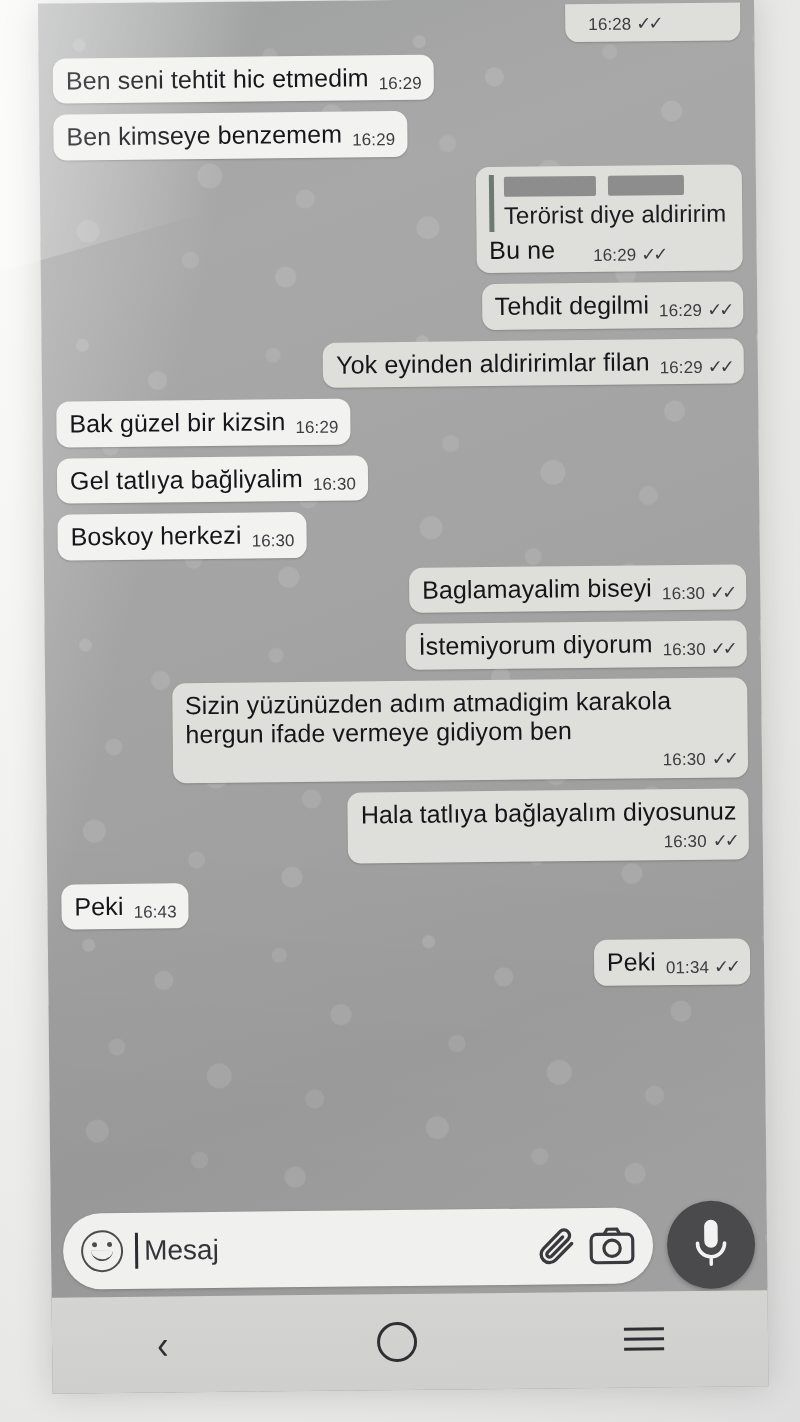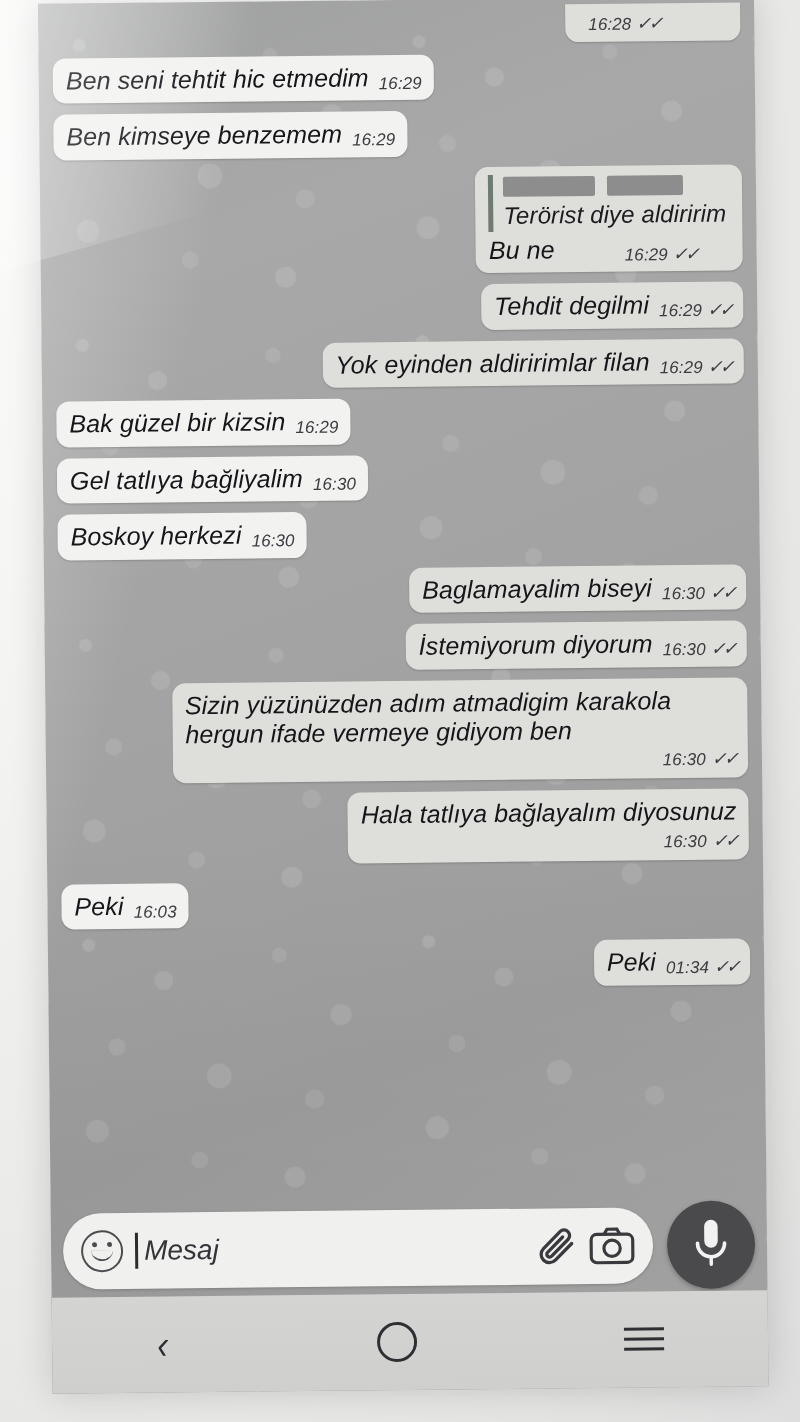--- a/index.html
+++ b/index.html
@@ -14,21 +14,20 @@
     font-family: "Liberation Sans", sans-serif;
     position: relative;
   }
 
   
   #paper {
     position: absolute;
     inset: 0;
     background:
       radial-gradient(ellipse at 20% 10%, #ffffff 0%, #f2f2f0 40%, #e8e8e6 70%, #dedede 100%);
-    font-style: italic;
   }
 
   
   #shot {
     position: absolute;
     left: 38px;
     top: 0px;
     width: 716px;
     height: 1390px;
     background: linear-gradient(160deg, #9fa0a0 0%, #a7a8a7 18%, #a2a3a2 45%, #9c9d9c 72%, #a9aaa9 100%);
@@ -296,21 +295,21 @@
 
       <div class="row right">
         <div class="bubble out" style="max-width:70%;">
           <div class="quote">
             <div class="redact">
               <span class="r1"></span>
               <span class="r2"></span>
             </div>
             <div class="quote-text">Terörist diye aldiririm</div>
           </div>
-          <span class="txt">Bu ne</span><span class="meta" style="margin-left:70px;"><span>16:29</span><span class="ticks">✓✓</span></span>
+          <span class="txt">Bu ne</span><span class="meta" style="margin-left:38px;"><span>16:29</span><span class="ticks">✓✓</span></span>
         </div>
       </div>
 
       <div class="row right">
         <div class="bubble out">
           <span class="txt">Tehdit degilmi</span><span class="meta"><span>16:29</span><span class="ticks">✓✓</span></span>
         </div>
       </div>
 
       <div class="row right">
@@ -358,21 +357,21 @@
 
       <div class="row right">
         <div class="bubble out" style="max-width:80%;">
           <span class="txt">Hala tatlıya bağlayalım diyosunuz</span>
           <span class="meta-block"><span>16:30</span><span class="ticks">✓✓</span></span>
         </div>
       </div>
 
       <div class="row left" style="margin-top:18px;">
         <div class="bubble in">
-          <span class="txt">Peki</span><span class="meta"><span>16:03</span></span>
+          <span class="txt">Peki</span><span class="meta"><span>16:43</span></span>
         </div>
       </div>
 
       <div class="row right" style="margin-top:16px;">
         <div class="bubble out">
           <span class="txt">Peki</span><span class="meta"><span>01:34</span><span class="ticks">✓✓</span></span>
         </div>
       </div>
 
     </div>

